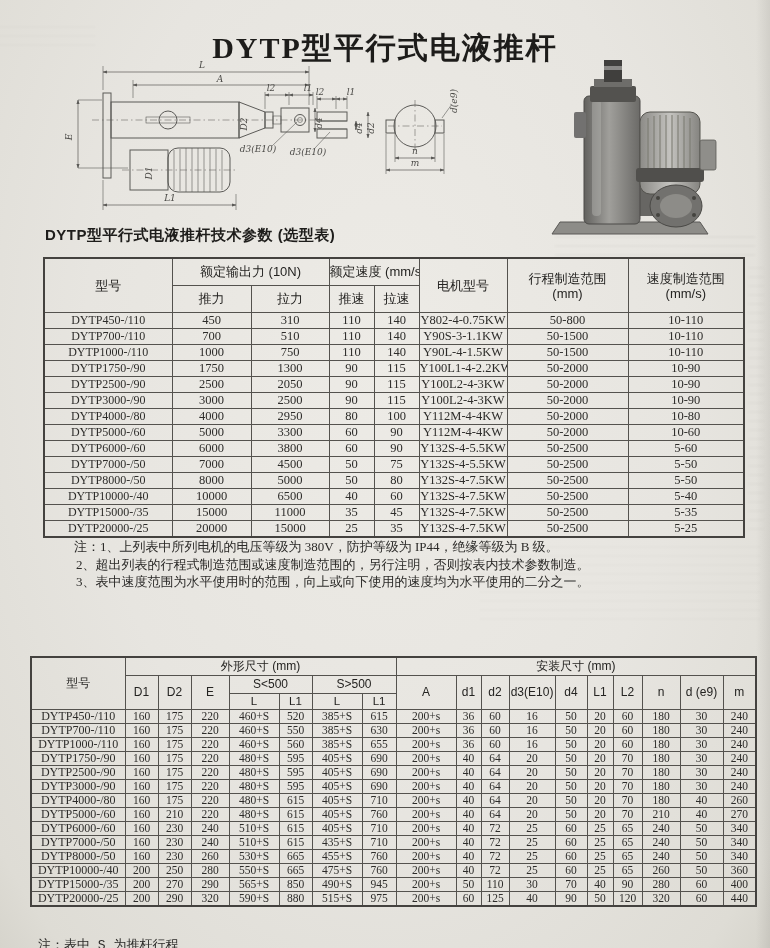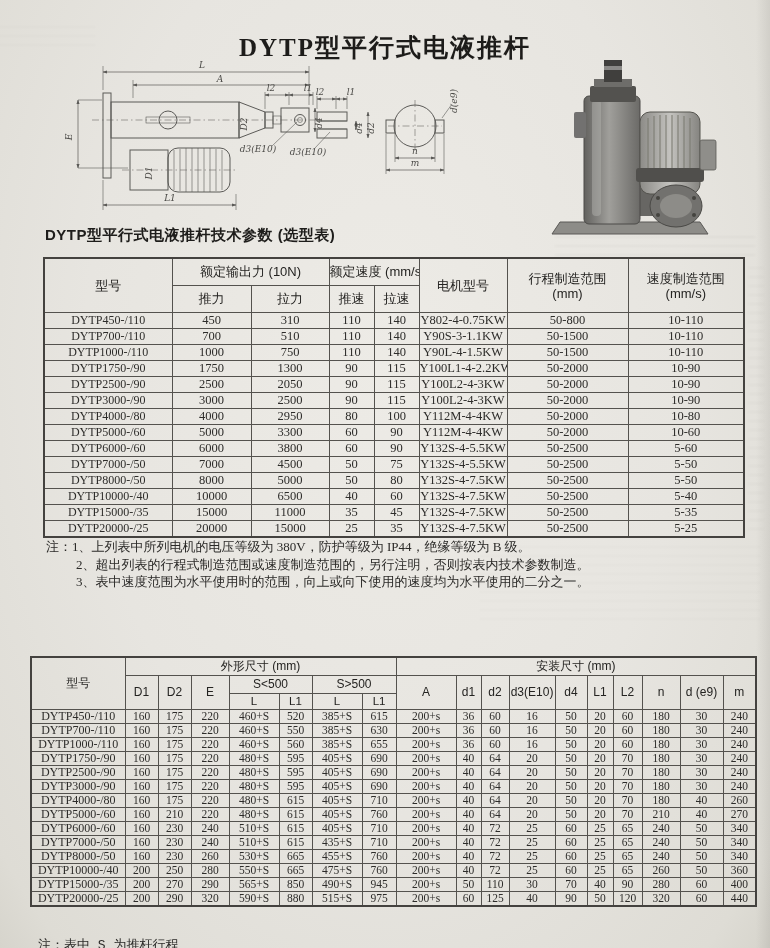--- a/index.html
+++ b/index.html
@@ -2,43 +2,43 @@
 <html><head>
 <meta charset="utf-8">
 <style>
   html,body{margin:0;padding:0;background:#c8c6c0;}
   .page{
     position:relative;width:770px;height:948px;margin:0 auto;overflow:hidden;
     background:radial-gradient(ellipse at 50% 38%, #edebe6 0%, #e7e5e0 55%, #dedcd5 92%, #d6d4cc 100%);
     font-family:"Liberation Sans", sans-serif;color:#2b2a28;
   }
   .page-title{
-    position:absolute;top:14px;left:0;width:100%;text-align:center;
-    font-family:"Liberation Serif", serif;font-weight:bold;font-size:25px;letter-spacing:2px;color:#1d1c1a;
+    position:absolute;top:8px;left:0;width:100%;text-align:center;
+    font-family:"Liberation Serif", serif;font-weight:bold;font-size:30px;letter-spacing:2px;color:#1d1c1a;
   }
   .figure{position:absolute;top:55px;left:0;}
   .section-title{
     position:absolute;font-size:15px;font-weight:bold;color:#1e1d1b;letter-spacing:0.5px;white-space:nowrap;
   }
   .t1-title{top:226px;left:45px;}
   .t2-title{top:634px;left:38px;}
   table{border-collapse:collapse;table-layout:fixed;background:transparent;}
   th,td{border:1px solid #54524e;text-align:center;vertical-align:middle;overflow:hidden;white-space:nowrap;padding:0;}
   .spec-table{position:absolute;top:257px;left:43px;width:700px;border:2px solid #44423f;}
   .spec-table th{font-size:13px;font-weight:normal;height:26px;color:#242321;}
   .spec-table td{font-family:"Liberation Serif", serif;font-size:12.5px;height:15px;line-height:15px;color:#2d2c2a;}
   .dim-table{position:absolute;top:656px;left:30px;width:727px;border:2px solid #44423f;}
   .dim-table th{font-size:12px;font-weight:normal;color:#242321;height:17px;line-height:15px;}
   .dim-table th.small{height:13px;font-size:11.5px;}
   .dim-table td{font-family:"Liberation Serif", serif;font-size:11.5px;height:13px;line-height:13px;color:#2d2c2a;}
   td.model{font-size:12px;}
   .hdr-2line div{line-height:15px;}
   .notes{position:absolute;top:538px;left:46px;width:692px;font-family:"Liberation Serif", serif;font-size:13px;line-height:17.5px;color:#2b2a28;}
   .note-line{padding-left:30px;}
-  .note-line.first{padding-left:0;}
+  .note-line.first{padding-left:0;margin-left:28px;}
   .t2-note{position:absolute;top:916px;left:38px;font-family:Liberation Mono, monospace;font-size:13px;color:#2b2a28;margin-top:20px;}
   .ghost{position:absolute;pointer-events:none;
     background:repeating-linear-gradient(0deg, rgba(95,92,86,.18) 0 2px, rgba(0,0,0,0) 2px 9px);
     filter:blur(1.2px);}
   .edge-shade{position:absolute;top:0;right:0;width:14px;height:948px;
     background:linear-gradient(90deg, rgba(0,0,0,0), rgba(70,68,62,.10));pointer-events:none;}
   svg text{font-family:"DejaVu Serif", serif;font-style:italic;font-size:9px;fill:#4b4a47;}
   .ln{stroke:#5b5a57;stroke-width:1;fill:none;}
   .thin{stroke:#5b5a57;stroke-width:.6;fill:none;}
   .dim{stroke:#5b5a57;stroke-width:.7;fill:none;}

